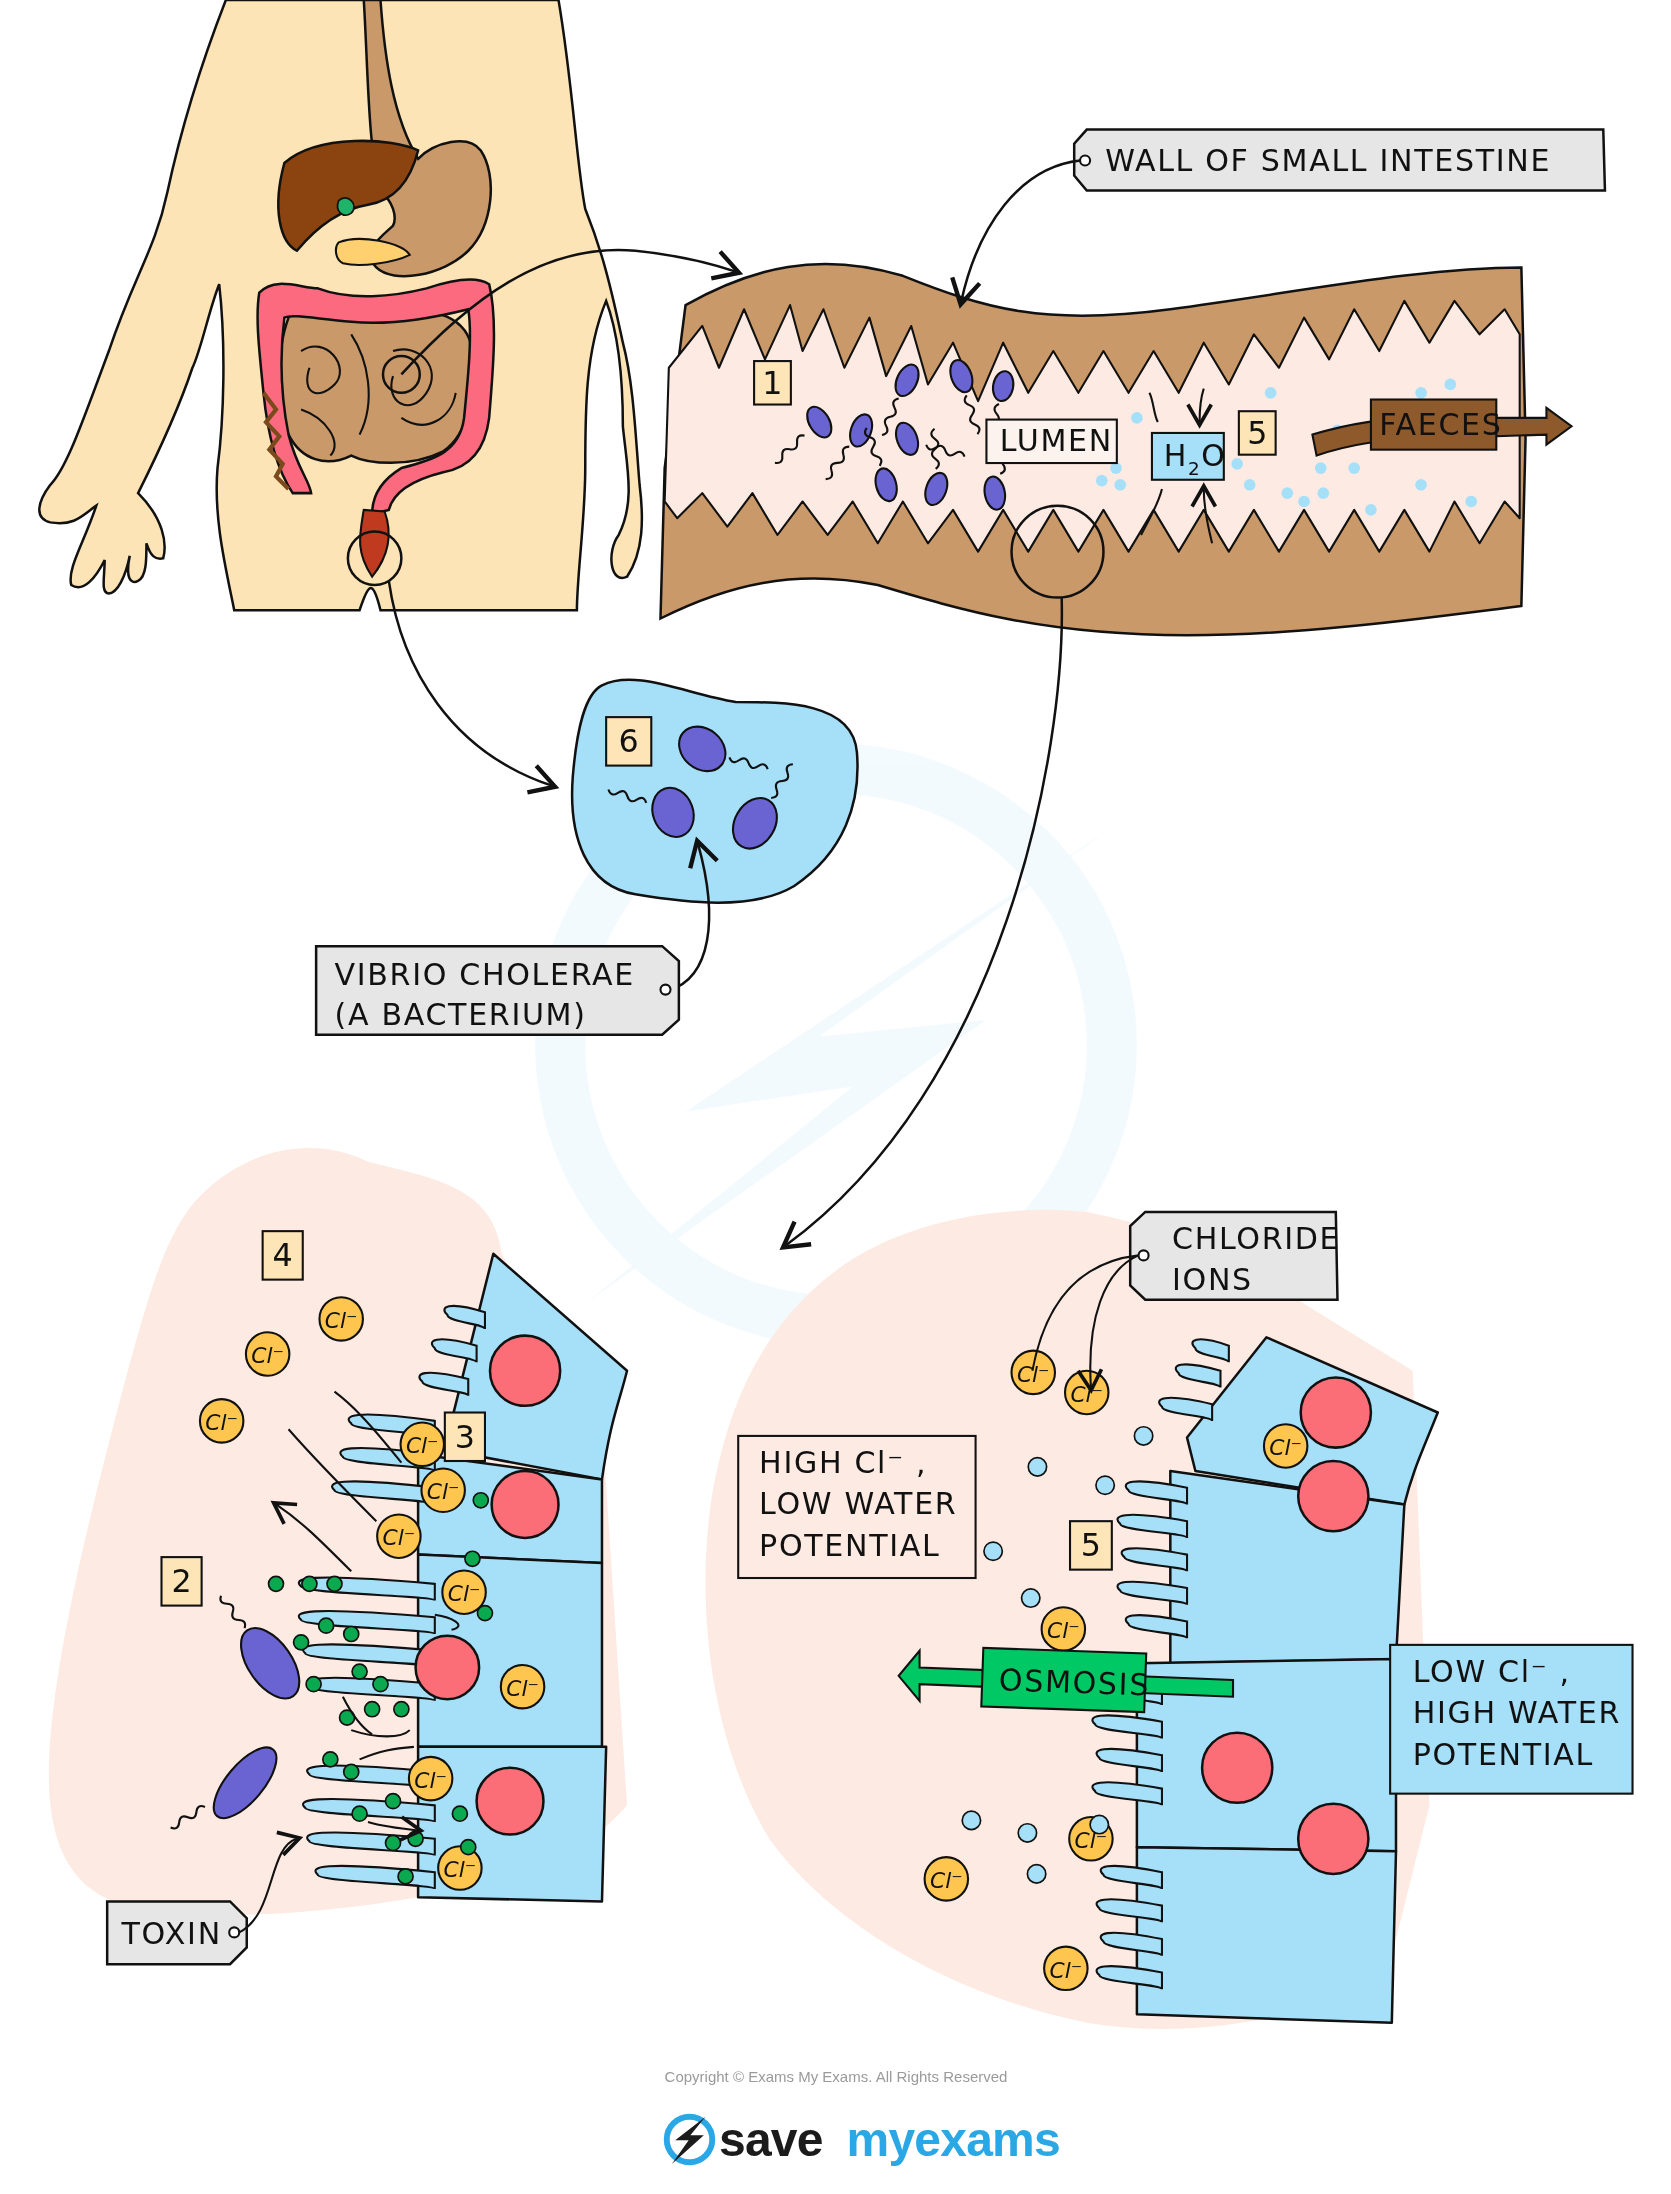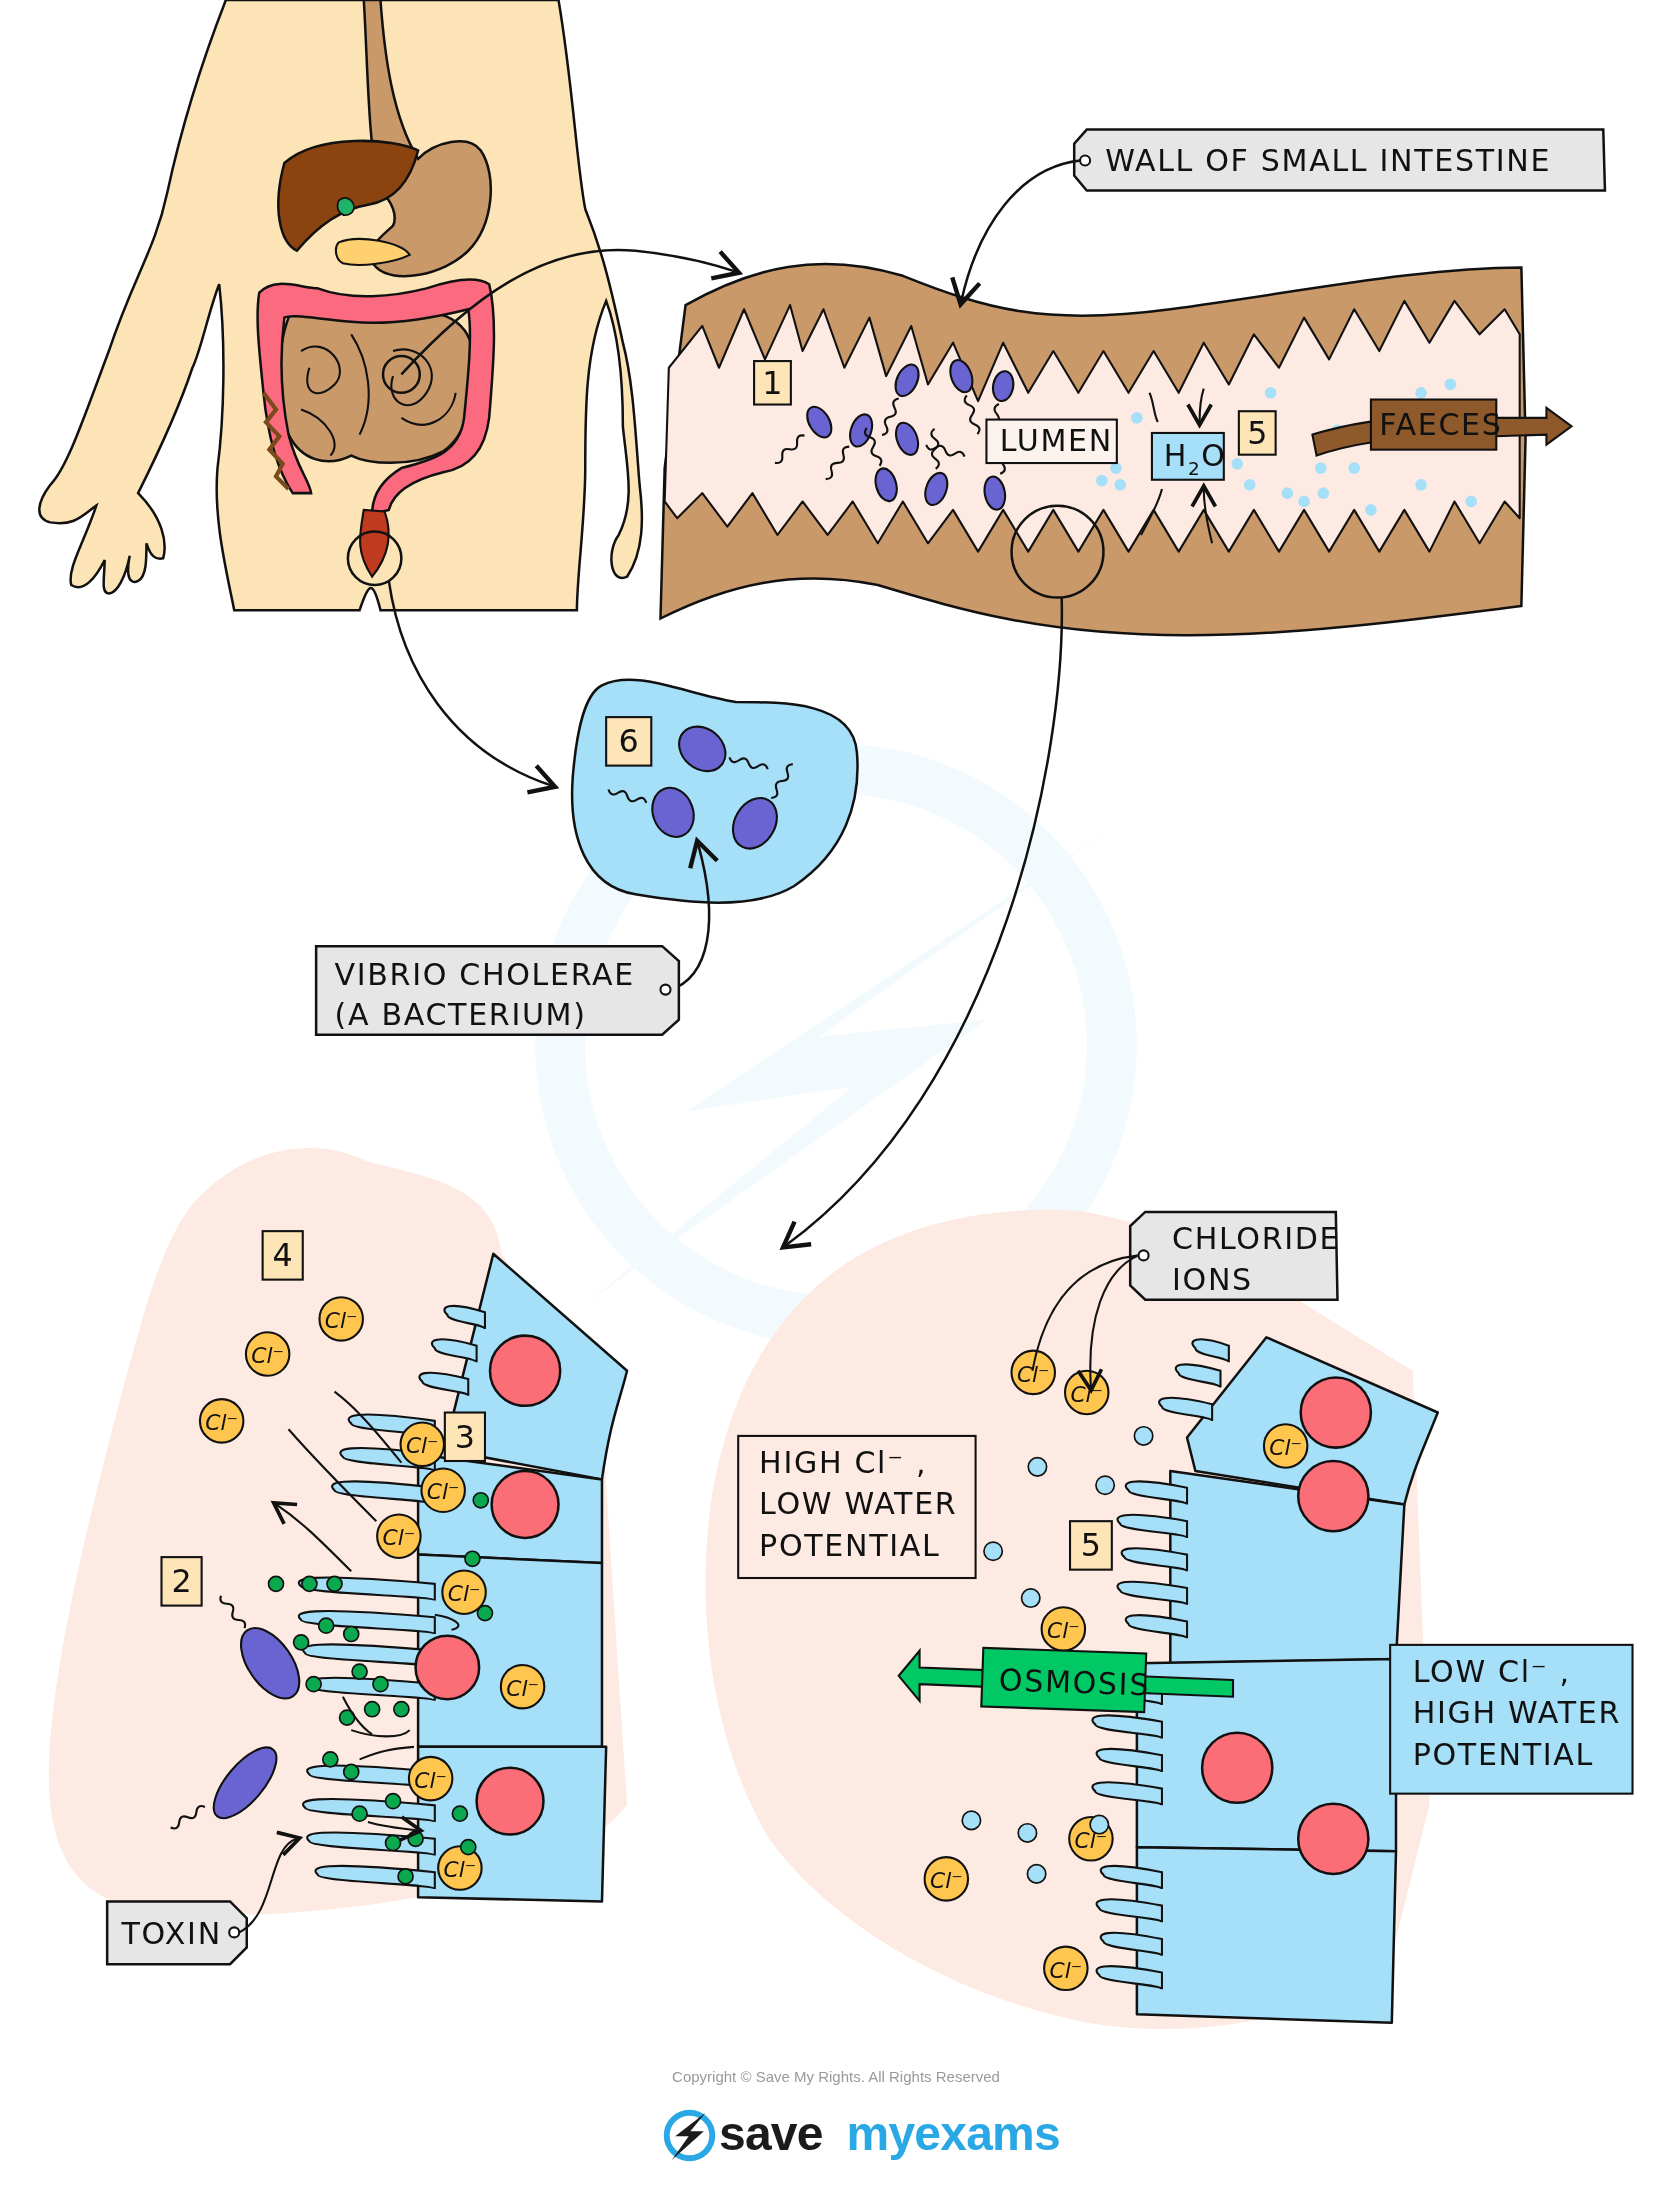--- a/index.html
+++ b/index.html
@@ -5,21 +5,21 @@
   html, body { margin: 0; padding: 0; background: #ffffff; }
   body { width: 1672px; height: 2194px; position: relative; overflow: hidden;
          font-family: "DejaVu Sans", "Liberation Sans", sans-serif; }
   #stage { position: absolute; left: 0; top: 0; width: 1672px; height: 2194px; }
   svg text { font-family: "DejaVu Sans", "Liberation Sans", sans-serif; fill: #111; }
   .lbl { font-size: 36px; letter-spacing: 2px; }
   .num { font-size: 38px; text-anchor: middle; dominant-baseline: central; }
   .clt { font-size: 26px; font-style: italic; text-anchor: middle; dominant-baseline: central; }
   .copyright { position: absolute; left: 0; width: 1672px; top: 2068px; text-align: center;
                font-family: "Liberation Sans", sans-serif; font-size: 15px; color: #9a9a9a; }
-  .logo { position: absolute; left: 660px; top: 2106px; height: 67px; display: flex; }
+  .logo { position: absolute; left: 660px; top: 2106px; height: 67px; display: flex; align-items: center; }
   .logo-text { font-family: "Liberation Sans", sans-serif; font-weight: bold; font-size: 48px; letter-spacing: -0.8px; }
   .logo-save { color: #1b1b1b; }
   .logo-exams { color: #2aa8e6; margin-left: 24px; }
 </style>
 </head>
 <body>
 
 <svg id="stage" viewBox="0 0 2000 2625" width="1672" height="2194" xmlns="http://www.w3.org/2000/svg">
   <defs>
     <marker id="arrowhead" viewBox="0 0 20 20" refX="14" refY="10" markerWidth="14" markerHeight="14" orient="auto-start-reverse">
@@ -415,21 +415,21 @@
 
   <g>
     <path d="M1370 1450 L1598 1450 L1600 1555 L1370 1555 L1352 1538 L1352 1467 Z" fill="#e6e6e6" stroke="#111" stroke-width="3"></path>
     <circle cx="1368" cy="1502" r="6" fill="#fff" stroke="#111" stroke-width="2.5"></circle>
     <text class="lbl" x="1402" y="1494">CHLORIDE</text>
     <text class="lbl" x="1402" y="1544">IONS</text>
   </g>
   <path d="M1362 1502 C1290 1510 1250 1560 1235 1640 M1362 1502 C1320 1520 1300 1580 1305 1660" fill="none" stroke="#111" stroke-width="2.5" marker-end="url(#arrowhead)"></path>
 </svg>
 
-<div class="copyright">Copyright © Save My Rights. All Rights Reserved</div>
+<div class="copyright">Copyright © Exams My Exams. All Rights Reserved</div>
 <div class="logo">
   <svg width="59" height="59" viewBox="0 0 70 70">
     <circle cx="35" cy="35" r="27" fill="none" stroke="#2aa8e6" stroke-width="7"></circle>
     <path d="M54 8 L18 36 L34 36 L14 64 L52 30 L36 30 Z" fill="#1b1b1b"></path>
   </svg>
   <span class="logo-text logo-save">save</span>
   <span class="logo-text logo-exams">myexams</span>
 </div>
 
 

